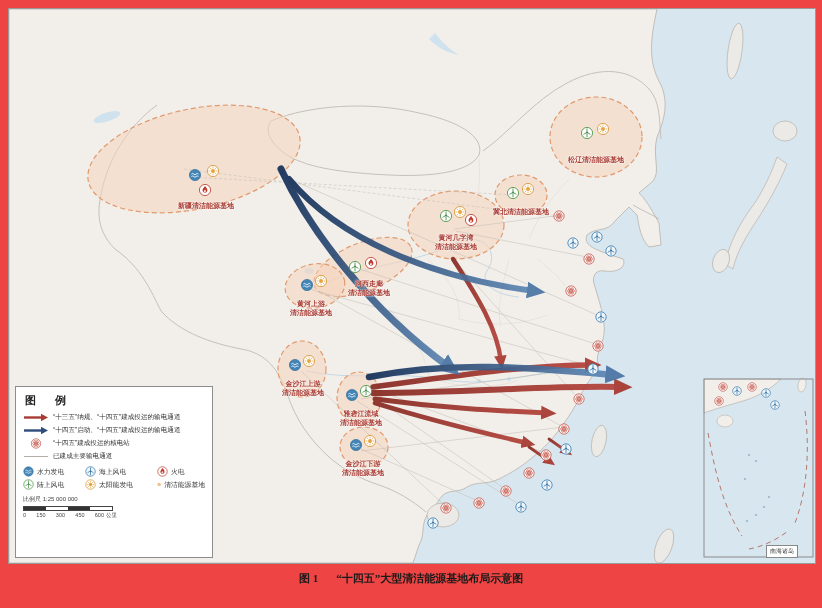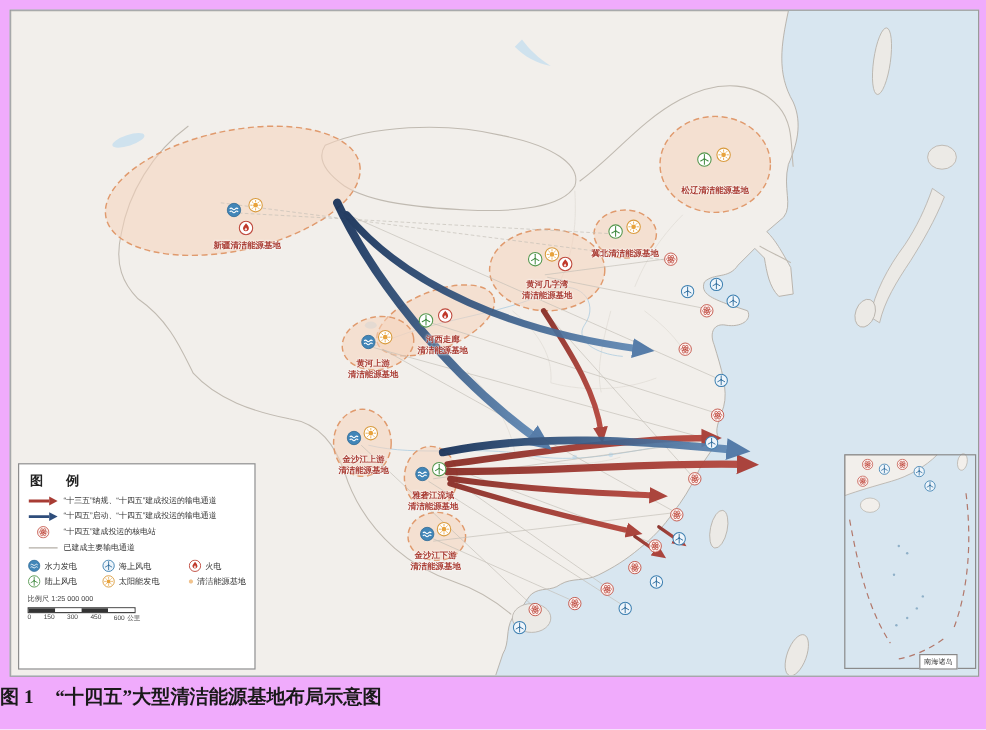--- a/index.html
+++ b/index.html
@@ -1,16 +1,16 @@
 <!DOCTYPE html>
 <html><head>
 <meta charset="utf-8">
 <style>
   html,body{margin:0;padding:0;background:#fff;}
-  .stage{position:relative;width:822px;height:608px;background:#f0abfc;overflow:hidden;
+  .stage{position:relative;width:822px;height:608px;background:#ef4444;overflow:hidden;
          font-family:"Liberation Sans",sans-serif;}
   .map-frame{position:absolute;left:8px;top:8px;width:806px;height:554px;
              border:1px solid #9a9a9a;box-sizing:content-box;overflow:hidden;background:#d8e6f0;}
   .map-frame svg{display:block;}
   .labels{position:absolute;left:0;top:0;width:806px;height:554px;pointer-events:none;}
   .base-label{position:absolute;transform:translateX(-50%);display:flex;flex-direction:column;
               align-items:center;font-size:7px;font-weight:600;color:#a93c33;line-height:1.3;
               white-space:nowrap;text-shadow:0 0 2px #fff,0 0 2px #fff;}
   
   .legend{position:absolute;left:6px;top:377px;width:198px;height:172px;background:rgba(255,255,255,.96);
@@ -26,22 +26,22 @@
   .scale-label{font-size:6px;color:#444;margin-bottom:2px;}
   .scale-bar{display:flex;width:88px;height:3px;border:0.5px solid #444;}
   .scale-bar div{flex:1;}
   .sb-dark{background:#333;} .sb-light{background:#fff;}
   .scale-ticks{display:flex;justify-content:space-between;width:94px;font-size:5.5px;color:#444;margin-top:1px;}
   .scale-unit{font-size:5.5px;color:#444;margin-left:2px;}
   
   .inset-label{position:absolute;left:757px;top:536px;background:#fff;border:0.5px solid #888;
                font-size:6px;color:#444;padding:1px 3px;white-space:nowrap;}
   
-  .caption{position:absolute;left:0;right:0;top:571px;
-           font-family:"Liberation Serif",serif;font-weight:700;font-size:16px;color:#1a1a1a;}
+  .caption{position:absolute;left:0;right:0;top:571px;text-align:center;
+           font-family:"Liberation Serif",serif;font-weight:700;font-size:11px;color:#1a1a1a;}
   .caption .fig{margin-right:18px;}
 </style>
 </head>
 <body>
 
 <div class="stage">
 
   <div class="map-frame">
     <svg width="806" height="554" viewBox="0 0 806 554">
       <defs>

